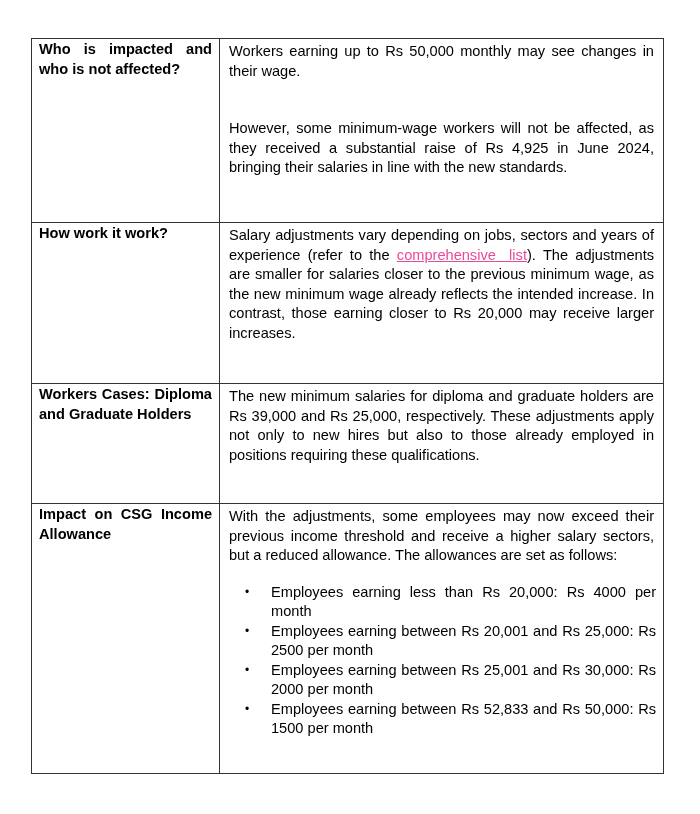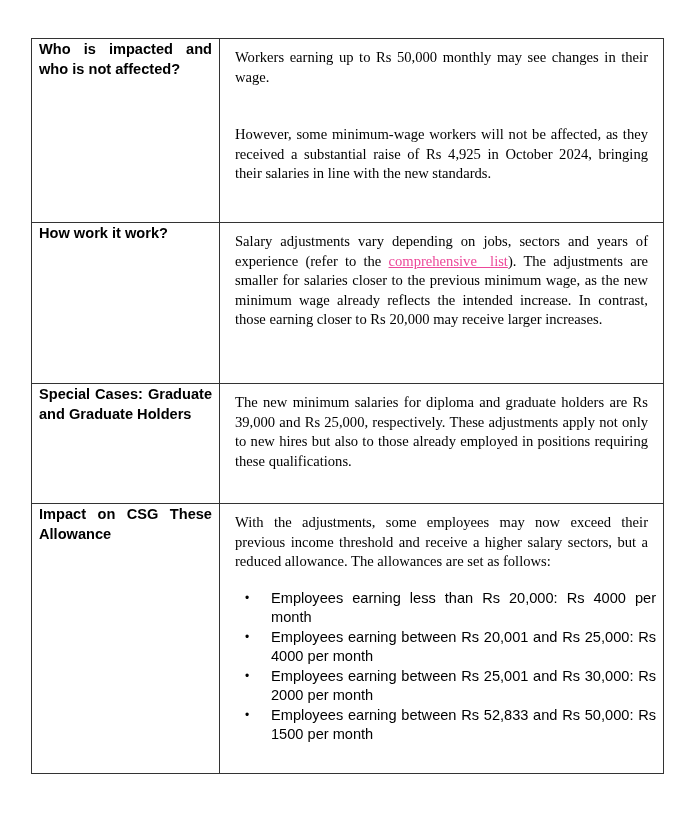--- a/index.html
+++ b/index.html
@@ -37,22 +37,21 @@
       text-align: justify;
     }
     td.body-cell {
       text-align: justify;
     }
     .row-1 td { height: 182px; }
     .row-2 td { height: 159px; }
     .row-3 td { height: 118px; }
     .row-4 td { height: 268px; }
     p {
-      margin: 8px;
-      font-family: Liberation Serif, serif;
+      margin: 2px;
     }
     .gap-para {
       margin-top: 38px;
     }
     a.doc-link {
       color: #ec4899;
       text-decoration: underline;
       word-spacing: 6px;
     }
     ul.bullets {
@@ -79,47 +78,47 @@
     <col class="col-head">
     <col class="col-body">
   </colgroup>
   <tbody>
     <tr class="row-1">
       <td class="head-cell">
         <span>Who is impacted and who is not affected?</span>
       </td>
       <td class="body-cell">
         <p>Workers earning up to Rs 50,000 monthly may see changes in their wage.</p>
-        <p class="gap-para">However, some minimum-wage workers will not be affected, as they received a substantial raise of Rs 4,925 in October 2024, bringing their salaries in line with the new standards.</p>
+        <p class="gap-para">However, some minimum-wage workers will not be affected, as they received a substantial raise of Rs 4,925 in June 2024, bringing their salaries in line with the new standards.</p>
       </td>
     </tr>
     <tr class="row-2">
       <td class="head-cell">
         <span>How work it work?</span>
       </td>
       <td class="body-cell">
         <p><span>Salary adjustments vary depending on jobs, sectors and years of experience (refer to the </span><a class="doc-link" href="#">comprehensive list</a><span>). The adjustments are smaller for salaries closer to the previous minimum wage, as the new minimum wage already reflects the intended increase. In contrast, those earning closer to Rs 20,000 may receive larger increases.</span></p>
       </td>
     </tr>
     <tr class="row-3">
       <td class="head-cell">
-        <span>Special Cases: Graduate and Graduate Holders</span>
+        <span>Workers Cases: Diploma and Graduate Holders</span>
       </td>
       <td class="body-cell">
         <p>The new minimum salaries for diploma and graduate holders are Rs 39,000 and Rs 25,000, respectively. These adjustments apply not only to new hires but also to those already employed in positions requiring these qualifications.</p>
       </td>
     </tr>
     <tr class="row-4">
       <td class="head-cell">
-        <span>Impact on CSG These Allowance</span>
+        <span>Impact on CSG Income Allowance</span>
       </td>
       <td class="body-cell">
         <p>With the adjustments, some employees may now exceed their previous income threshold and receive a higher salary sectors, but a reduced allowance. The allowances are set as follows:</p>
         <ul class="bullets">
           <li><span class="bullet">•</span><span>Employees earning less than Rs 20,000: Rs 4000 per month</span></li>
-          <li><span class="bullet">•</span><span>Employees earning between Rs 20,001 and Rs 25,000: Rs 4000 per month</span></li>
+          <li><span class="bullet">•</span><span>Employees earning between Rs 20,001 and Rs 25,000: Rs 2500 per month</span></li>
           <li><span class="bullet">•</span><span>Employees earning between Rs 25,001 and Rs 30,000: Rs 2000 per month</span></li>
           <li><span class="bullet">•</span><span>Employees earning between Rs 52,833 and Rs 50,000: Rs 1500 per month</span></li>
         </ul>
       </td>
     </tr>
   </tbody>
 </table>
 
 </body></html>

